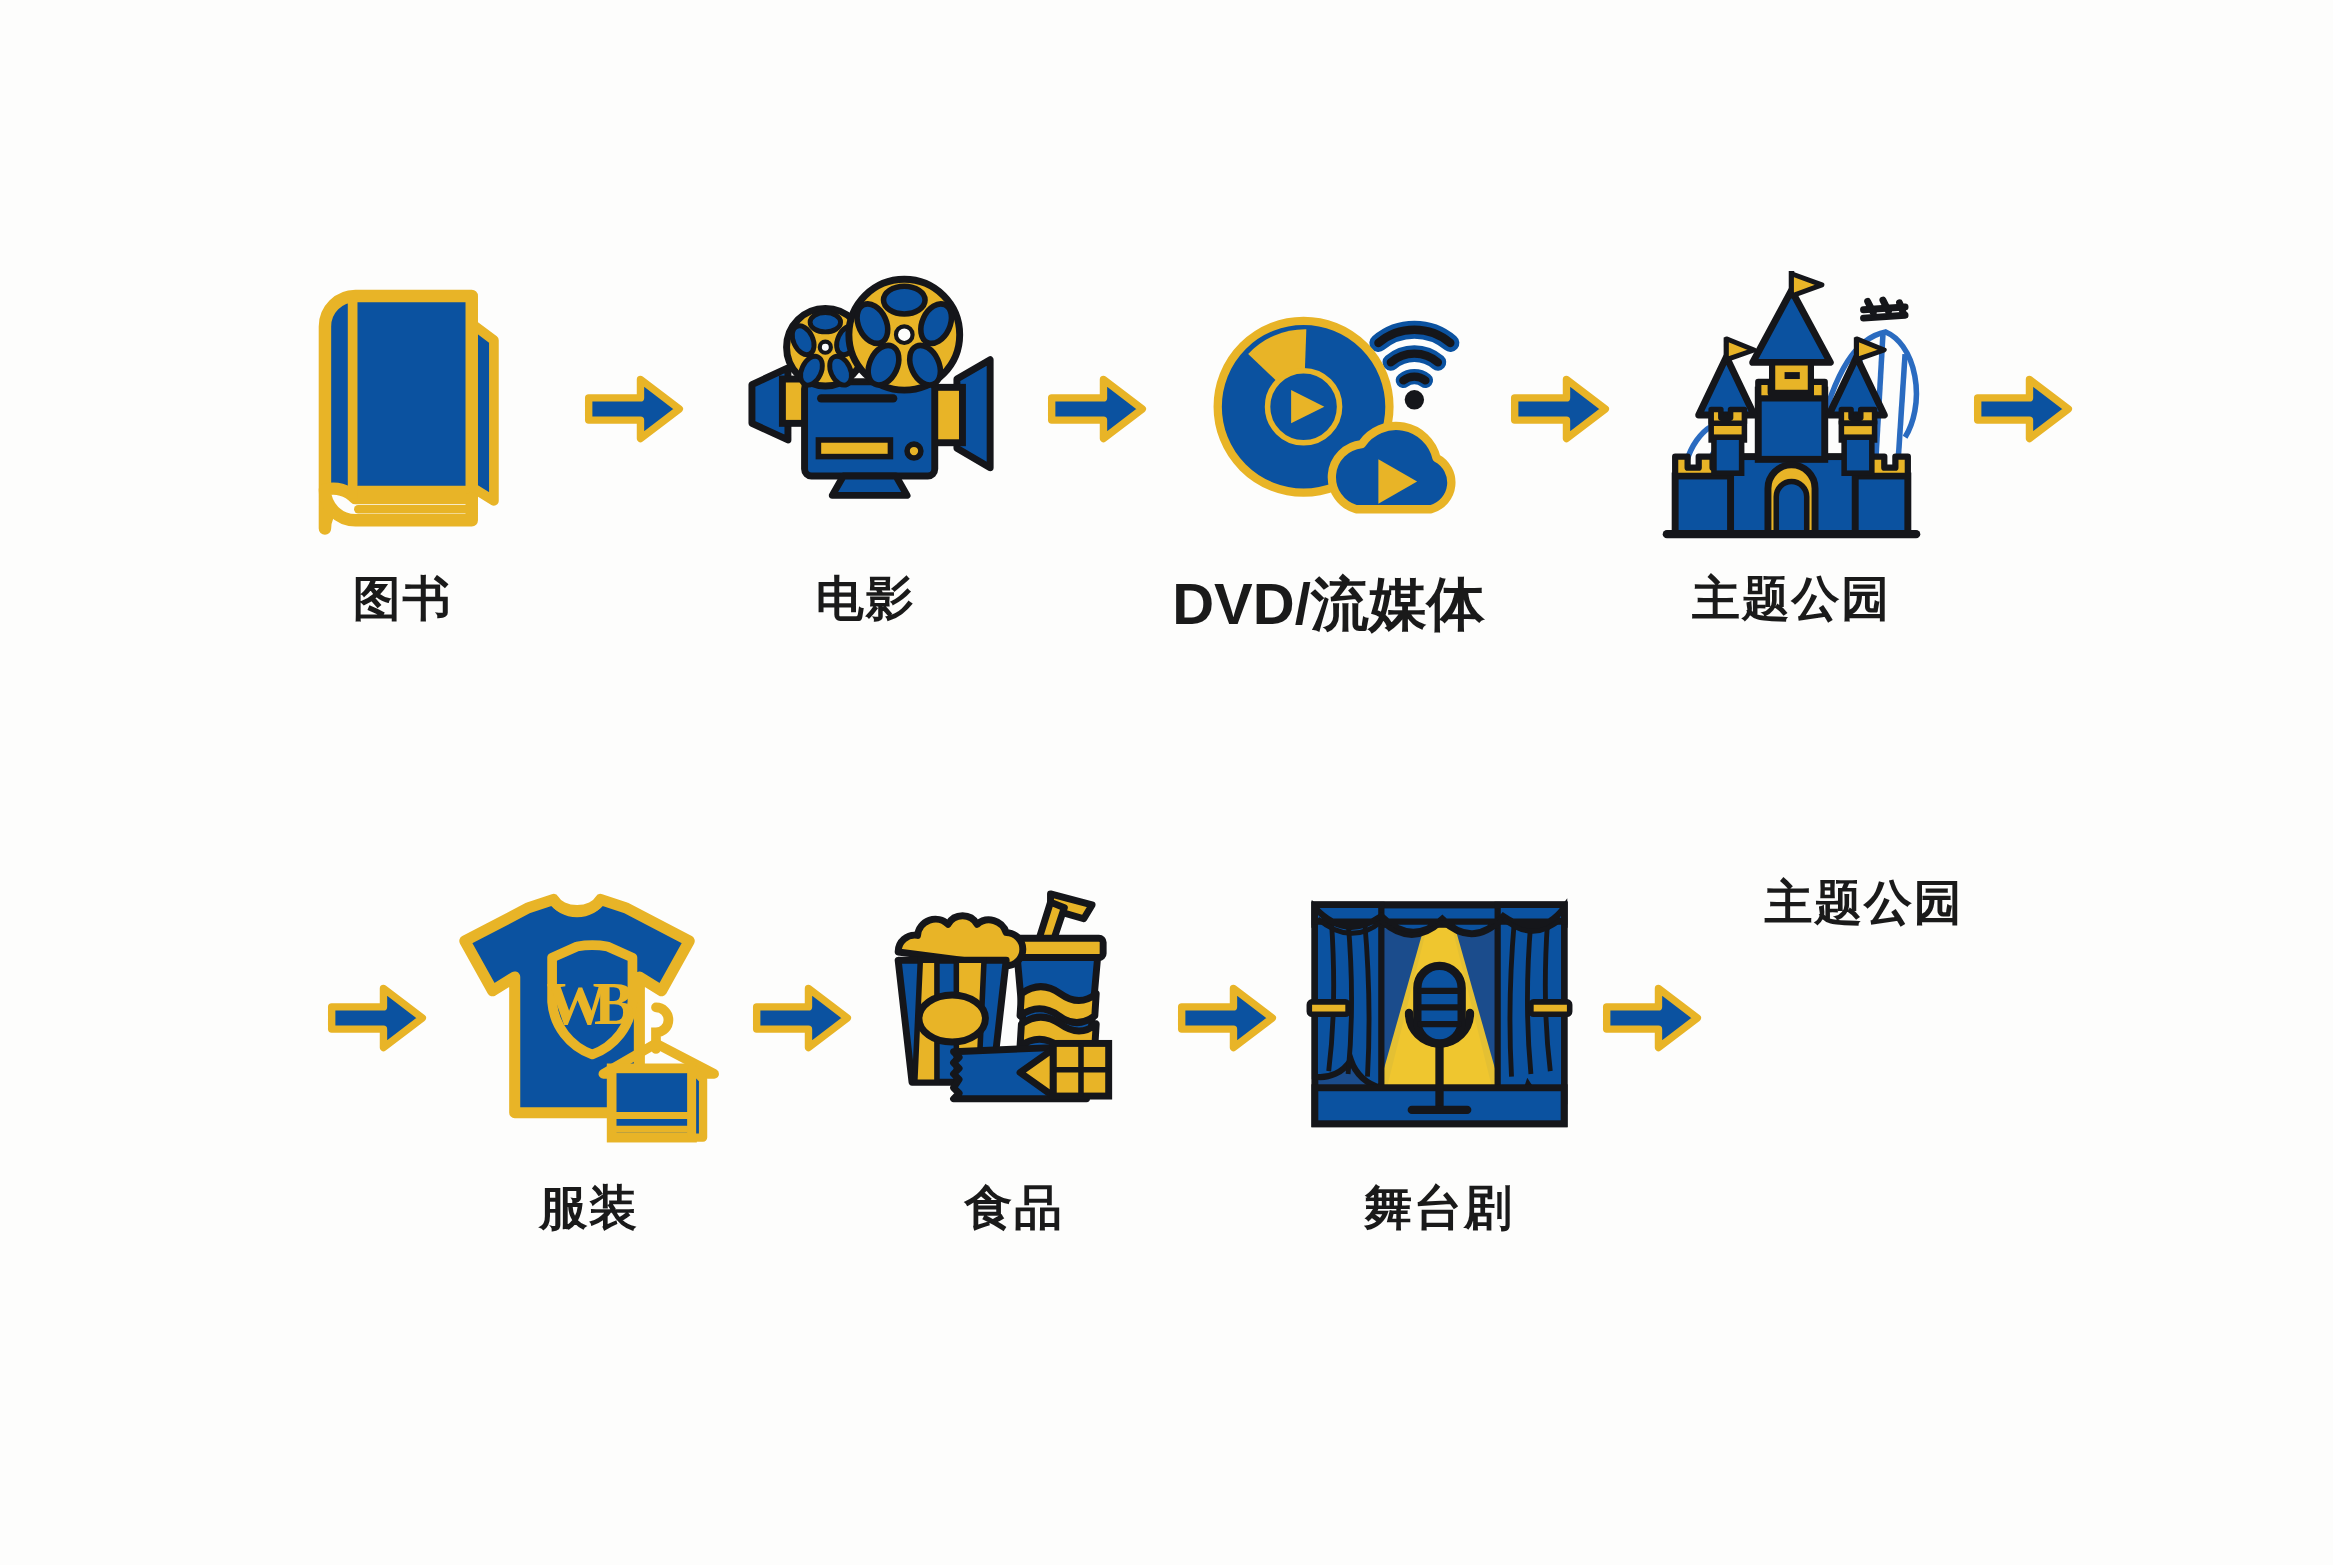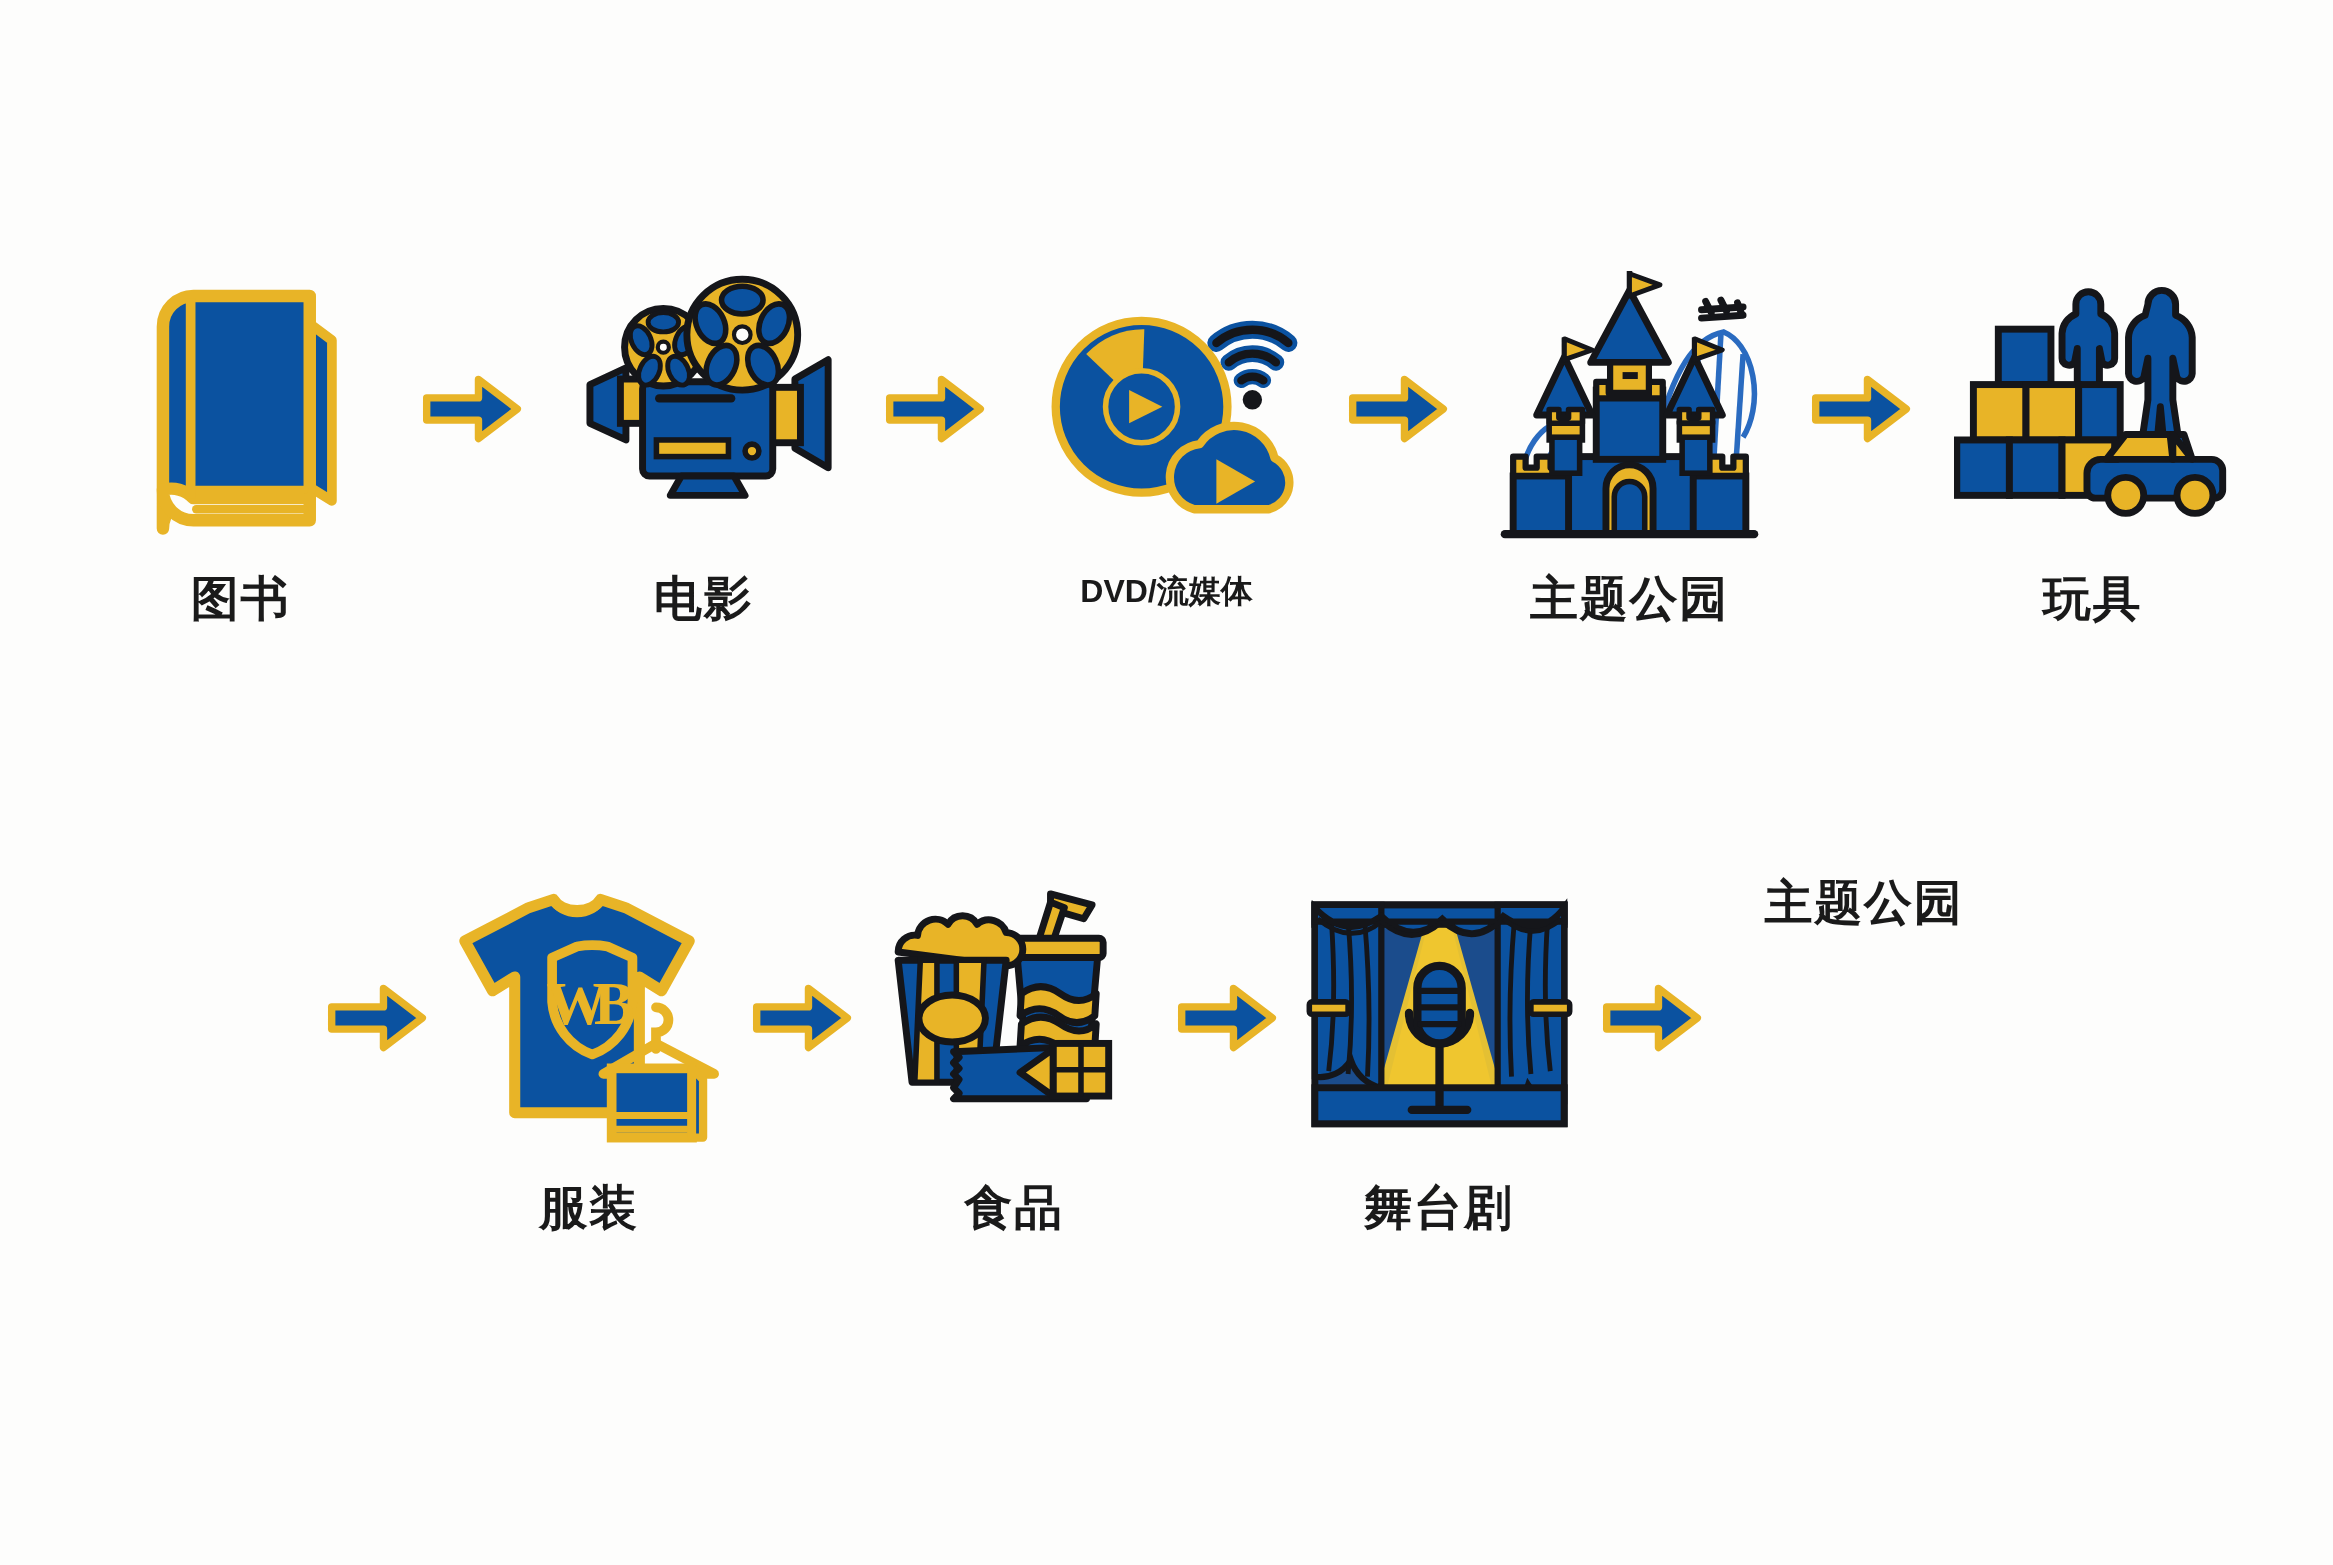--- a/index.html
+++ b/index.html
@@ -42,21 +42,21 @@
   .stage-label{
     margin-top:13px;
     font-size:48px;
     font-weight:bold;
     color:#1a1a1a;
     letter-spacing:1.8px;
     white-space:nowrap;
     line-height:1;
     text-align:center;
   }
-  .stage-label.wide{font-size:32px;letter-spacing:0px;}
+  .stage-label.wide{font-size:58px;letter-spacing:0px;}
   .arrow-box{
     width:120px;
     height:305px;
     display:flex;
     align-items:center;
     justify-content:center;
     flex:0 0 auto;
   }
   .arrow-box svg{display:block;}
 </style>
@@ -202,41 +202,20 @@
       </div>
       <div class="stage-label">主题公园</div>
     </div>
 
     <div class="arrow-box">
       <svg width="102" height="74" viewBox="0 0 110 80">
         <path d="M6 28 L62 28 L62 8 L104 40 L62 72 L62 52 L6 52 Z" fill="#0B52A0" stroke="#E8B427" stroke-width="8" stroke-linejoin="round"></path>
       </svg>
     </div>
 
-    <div class="stage">
-      <div class="icon-box">
-        <svg width="277" height="277" viewBox="0 0 200 200">
-          <path d="M88 24 a9 9 0 0 1 18 0 l0 7 a16 16 0 0 1 10 14 l0 18 a5 5 0 0 1 -9 3 l-2 -10 l0 24 l3 22 a5 5 0 0 1 -9 3 l-2 -22 l-2 22 a5 5 0 0 1 -9 -3 l3 -22 l0 -24 l-2 10 a5 5 0 0 1 -9 -3 l0 -18 a16 16 0 0 1 10 -14 Z" fill="#0B52A0" stroke="#15161A" stroke-width="5" stroke-linejoin="round"></path>
-          <path d="M140 24 a10 10 0 0 1 20 0 l0 8 a18 18 0 0 1 12 16 l0 26 a6 6 0 0 1 -11 3 l-3 -14 l0 30 l5 34 a6 6 0 0 1 -11 3 l-3 -32 l-3 32 a6 6 0 0 1 -11 -3 l5 -34 l0 -30 l-3 14 a6 6 0 0 1 -11 -3 l0 -26 a18 18 0 0 1 12 -16 Z" fill="#0B52A0" stroke="#15161A" stroke-width="5" stroke-linejoin="round"></path>
-          <rect x="32" y="42" width="38" height="40" fill="#0B52A0" stroke="#15161A" stroke-width="5"></rect>
-          <rect x="14" y="82" width="38" height="40" fill="#E8B427" stroke="#15161A" stroke-width="5"></rect>
-          <rect x="52" y="82" width="38" height="40" fill="#E8B427" stroke="#15161A" stroke-width="5"></rect>
-          <rect x="90" y="82" width="30" height="40" fill="#0B52A0" stroke="#15161A" stroke-width="5"></rect>
-          <rect x="2" y="122" width="38" height="40" fill="#0B52A0" stroke="#15161A" stroke-width="5"></rect>
-          <rect x="40" y="122" width="38" height="40" fill="#0B52A0" stroke="#15161A" stroke-width="5"></rect>
-          <rect x="78" y="122" width="38" height="40" fill="#E8B427" stroke="#15161A" stroke-width="5"></rect>
-          <path d="M96 146 a10 10 0 0 1 10 -10 l12 0 l14 -18 l34 0 l6 18 l14 0 a8 8 0 0 1 8 8 l0 14 a6 6 0 0 1 -6 6 l-86 0 a6 6 0 0 1 -6 -6 Z" fill="#0B52A0" stroke="#15161A" stroke-width="5" stroke-linejoin="round"></path>
-          <path d="M124 118 L156 118 L158 136 L110 136 Z" fill="#E8B427" stroke="#15161A" stroke-width="5" stroke-linejoin="round"></path>
-          <path d="M158 118 L172 136 L158 136 Z" fill="#E8B427" stroke="#15161A" stroke-width="5" stroke-linejoin="round"></path>
-          <circle cx="124" cy="162" r="13" fill="#E8B427" stroke="#15161A" stroke-width="5"></circle>
-          <circle cx="174" cy="162" r="13" fill="#E8B427" stroke="#15161A" stroke-width="5"></circle>
-        </svg>
-      </div>
-      <div class="stage-label">玩具</div>
-    </div>
 
   </div>
 
   <div class="row row-2">
 
 
     <div class="arrow-box">
       <svg width="102" height="74" viewBox="0 0 110 80">
         <path d="M6 28 L62 28 L62 8 L104 40 L62 72 L62 52 L6 52 Z" fill="#0B52A0" stroke="#E8B427" stroke-width="8" stroke-linejoin="round"></path>
       </svg>

